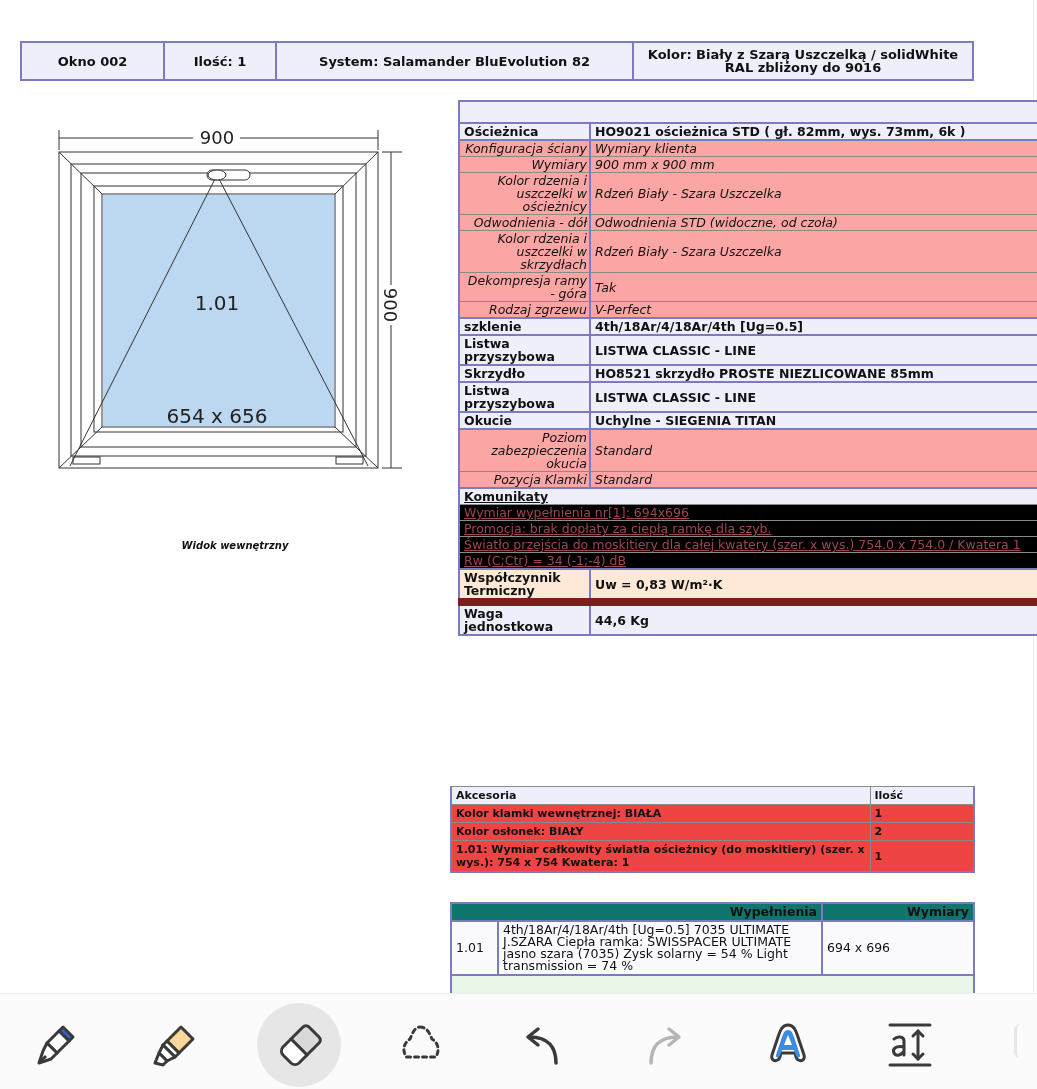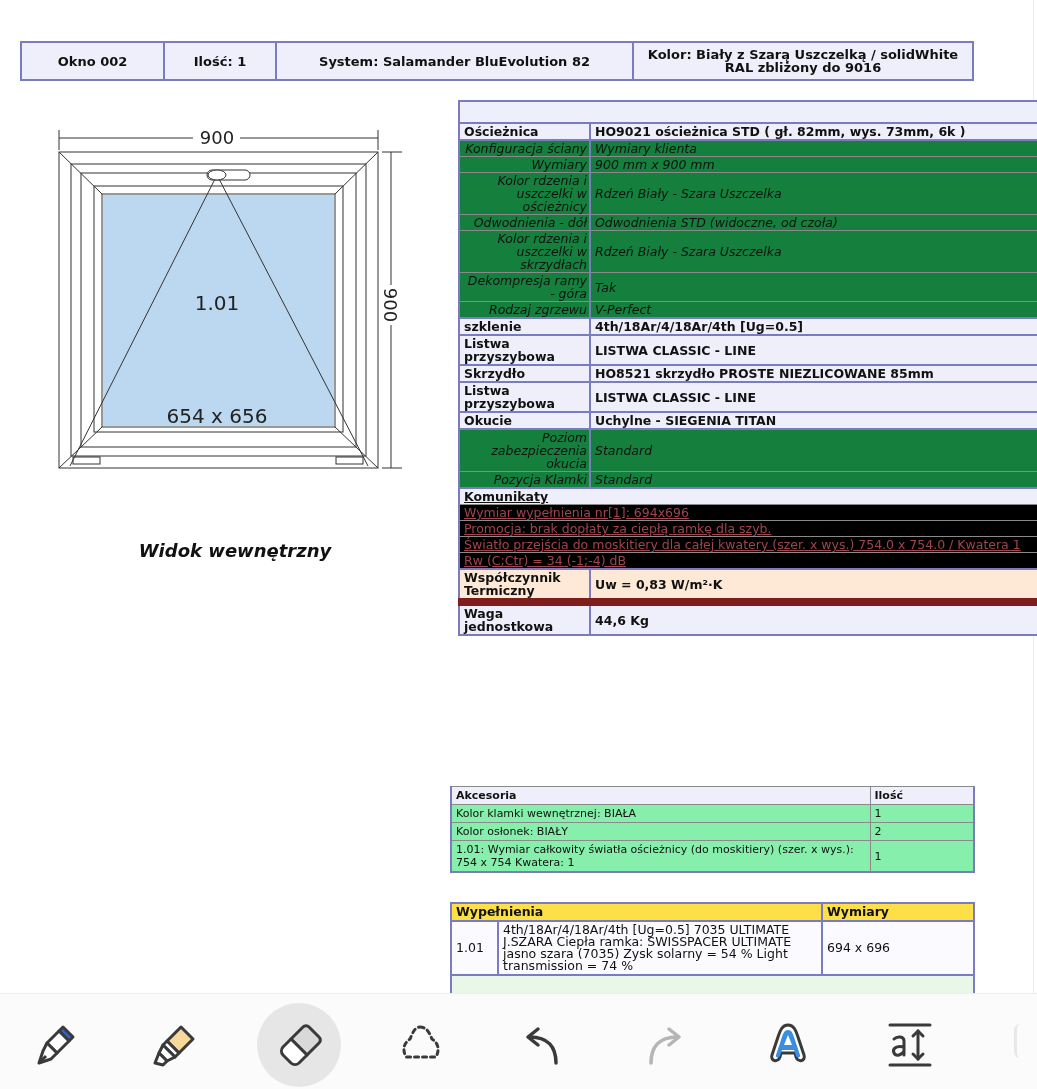--- a/index.html
+++ b/index.html
@@ -16,46 +16,46 @@
   .hdr { position:absolute; left:20px; top:41px; width:954px; height:40px;
     border:2px solid #7b7bbf; background:#efeffc; display:flex; box-sizing:border-box; }
   .hdr > div { display:flex; align-items:center; justify-content:center; text-align:center;
     font-weight:bold; font-size:13px; line-height:13px; border-right:2px solid #7b7bbf; box-sizing:border-box; }
   .hdr > div:last-child { border-right:none; }
   .h1 { width:143px; } .h2 { width:112px; } .h3 { width:357px; } .h4 { flex:1; padding:0 4px; }
 
   
   .drawing { position:absolute; left:40px; top:120px; width:380px; height:360px; }
   .caption { position:absolute; left:120px; top:540px; width:230px; text-align:center;
-    font-style:italic; font-weight:bold; font-size:18px; }
+    font-style:italic; font-weight:bold; font-size:10px; }
 
   
   table { border-collapse:collapse; }
   .spec { position:absolute; left:450px; top:100px; width:634px; table-layout:fixed;
     font-size:12.5px; border:2px solid #7b7bbf;margin-left:8px; }
   .spec td { border:1px solid #8a8a8a; padding:1px 4px; vertical-align:middle; line-height:13px; }
   .spec col.c1 { width:131px; }
   .spec tr.top td { height:18px; background:#efeffc; border:2px solid #7b7bbf; }
   .spec tr.major td { background:#efeffc; font-weight:bold; border-top:2px solid #7b7bbf; border-bottom:2px solid #7b7bbf; }
   .spec tr.major td.k { border-right:2px solid #7b7bbf; }
-  .spec tr.minor td { background:#15803d; font-style:italic; }
+  .spec tr.minor td { background:#fca5a5; font-style:italic; }
   .spec tr.minor td.k { text-align:right; padding-right:2px; border-right:2px solid #7b7bbf; }
   .spec tr.msg-h td { background:#efeffc; font-weight:bold; border-top:2px solid #7b7bbf;text-decoration:underline; }
   .spec tr.msg td { color:#a0444e; background:#000000;text-decoration:underline; }
   .spec tr.thermal td { background:#fde9d6; font-weight:bold; border-top:2px solid #7b7bbf; border-bottom:8px solid #7f1d1d; }
   .spec tr.thermal td.k { border-right:2px solid #7b7bbf; }
 
   .acc { position:absolute; left:450px; top:786px; width:525px; table-layout:fixed; font-size:11px; border:2px solid #7b7bbf; border-top:none; }
-  .acc td { border:1px solid #8a8a8a; padding:2px 4px; line-height:13px; background:#86efac; }
+  .acc td { border:1px solid #8a8a8a; padding:2px 4px; line-height:13px; background:#ef4444;font-weight:bold; }
   .acc tr.ah td { background:#efeffc; font-weight:bold; }
   .acc col.q { width:104px; }
 
   .fill { position:absolute; left:450px; top:902px; width:525px; table-layout:fixed; font-size:12.5px; border:2px solid #7b7bbf; }
   .fill td { border:2px solid #7b7bbf; padding:2px 4px; line-height:12px; background:#fafaff; }
-  .fill tr.fh td { background:#fde047; font-weight:bold; }
+  .fill tr.fh td { background:#0f766e; font-weight:bold;text-align:right; }
   .fill col.n { width:47px; } .fill col.w { width:152px; }
   .fill tr.green td { background:#e8f7e8; height:14px; }
 
   
   .toolbar { position:absolute; left:0; top:993px; width:1037px; height:96px; background:#fbfbfb;
     border-top:1px solid #eeeeee; }
   .tool { position:absolute; top:9px; width:84px; height:84px; display:flex; align-items:center; justify-content:center; border-radius:50%; }
   .tool.active { background:#e6e6e6; }
   .tool svg { width:60px; height:60px; }
 </style>

